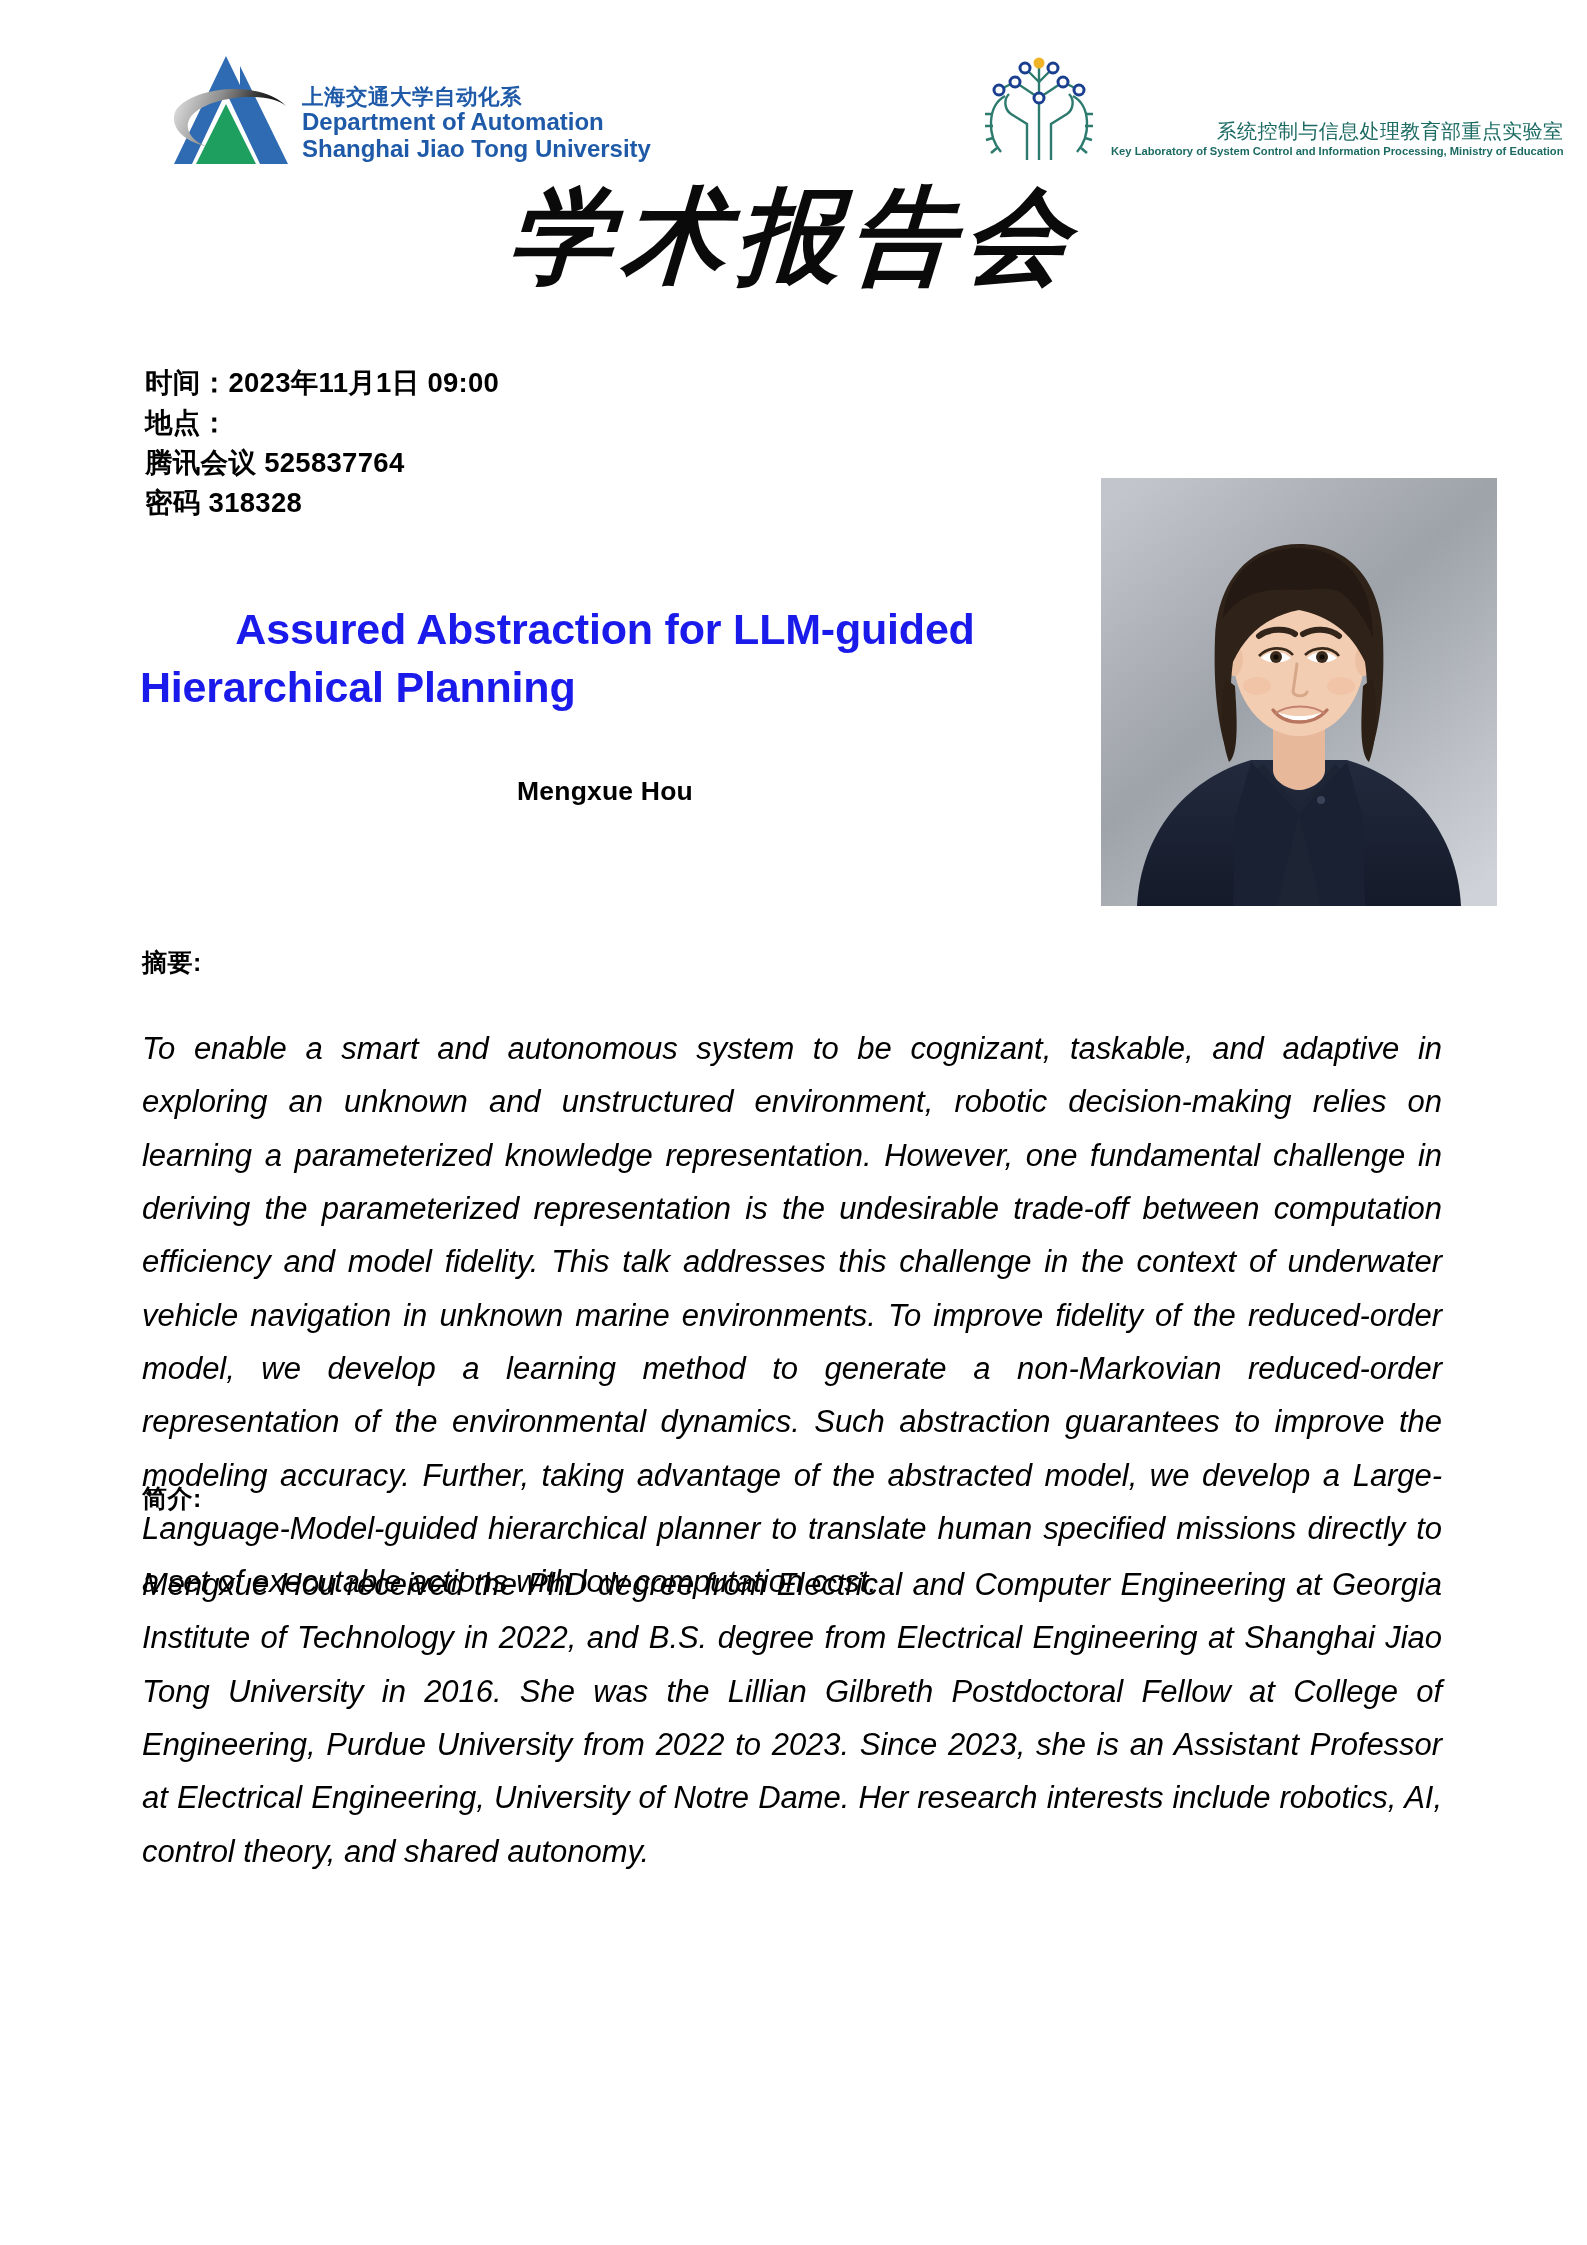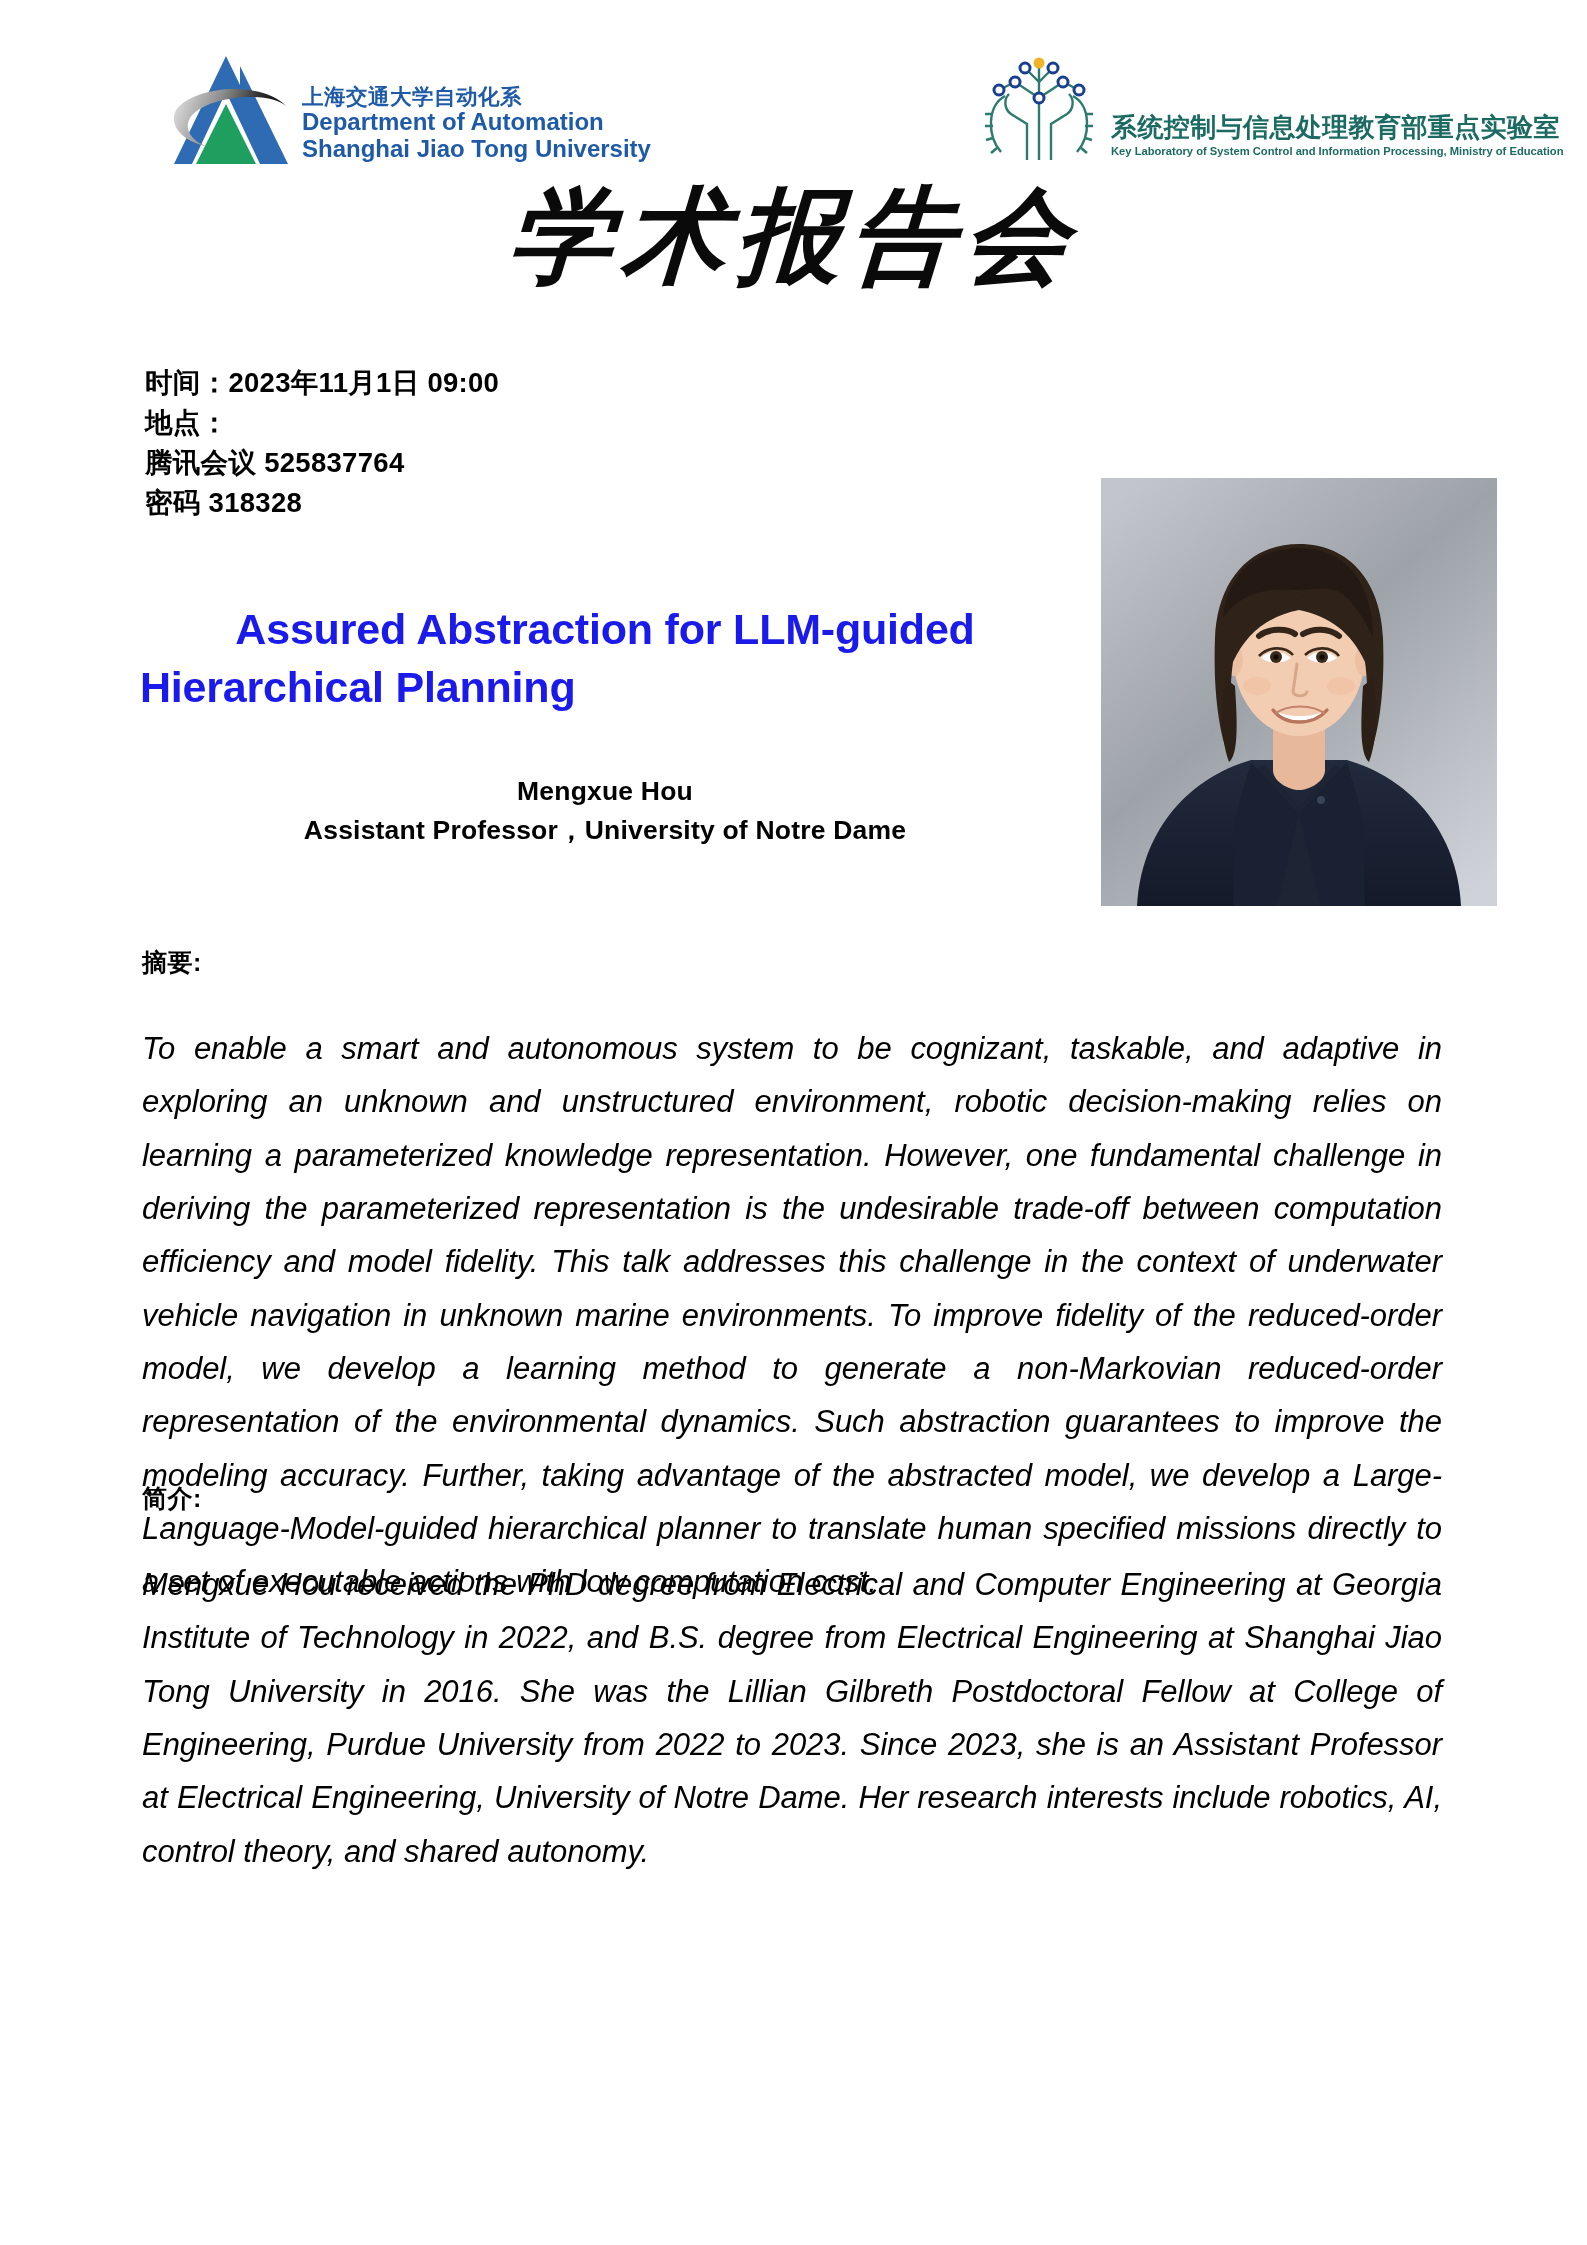--- a/index.html
+++ b/index.html
@@ -69,25 +69,26 @@
     height: 110px;
     flex: 0 0 auto;
     position: relative;
   }
   .kl-text {
     margin-left: 8px;
     padding-bottom: 4px;
   }
   .kl-cn {
     color: #1c6b63;
-    font-size: 26px;
-    font-weight: bold;
+    font-size: 20px;
+    font-weight: normal;
     letter-spacing: 0.4px;
     line-height: 1.15;
     white-space: nowrap;
+    text-align: right;
   }
   .kl-en {
     color: #1c6b63;
     font-size: 11.2px;
     font-weight: bold;
     line-height: 1.2;
     white-space: nowrap;
     margin-top: 2px;
   }
 
@@ -260,21 +261,20 @@
   <div>密码 318328</div>
 </div>
 
 <div class="talk-title">
   <div class="line1">Assured Abstraction for LLM-guided</div>
   <div class="line2">Hierarchical Planning</div>
 </div>
 
 <div class="speaker">
   <div>Mengxue Hou</div>
-  <div>Assistant Professor，University of Notre Dame</div>
 </div>
 
 <div class="portrait">
   <svg width="396" height="428" viewBox="0 0 396 428" xmlns="http://www.w3.org/2000/svg">
     <defs>
       <linearGradient id="bg" x1="10%" y1="0%" x2="90%" y2="100%">
         <stop offset="0%" stop-color="#c2c5cb"></stop>
         <stop offset="45%" stop-color="#9ea2a9"></stop>
         <stop offset="100%" stop-color="#cfd3d9"></stop>
       </linearGradient>

